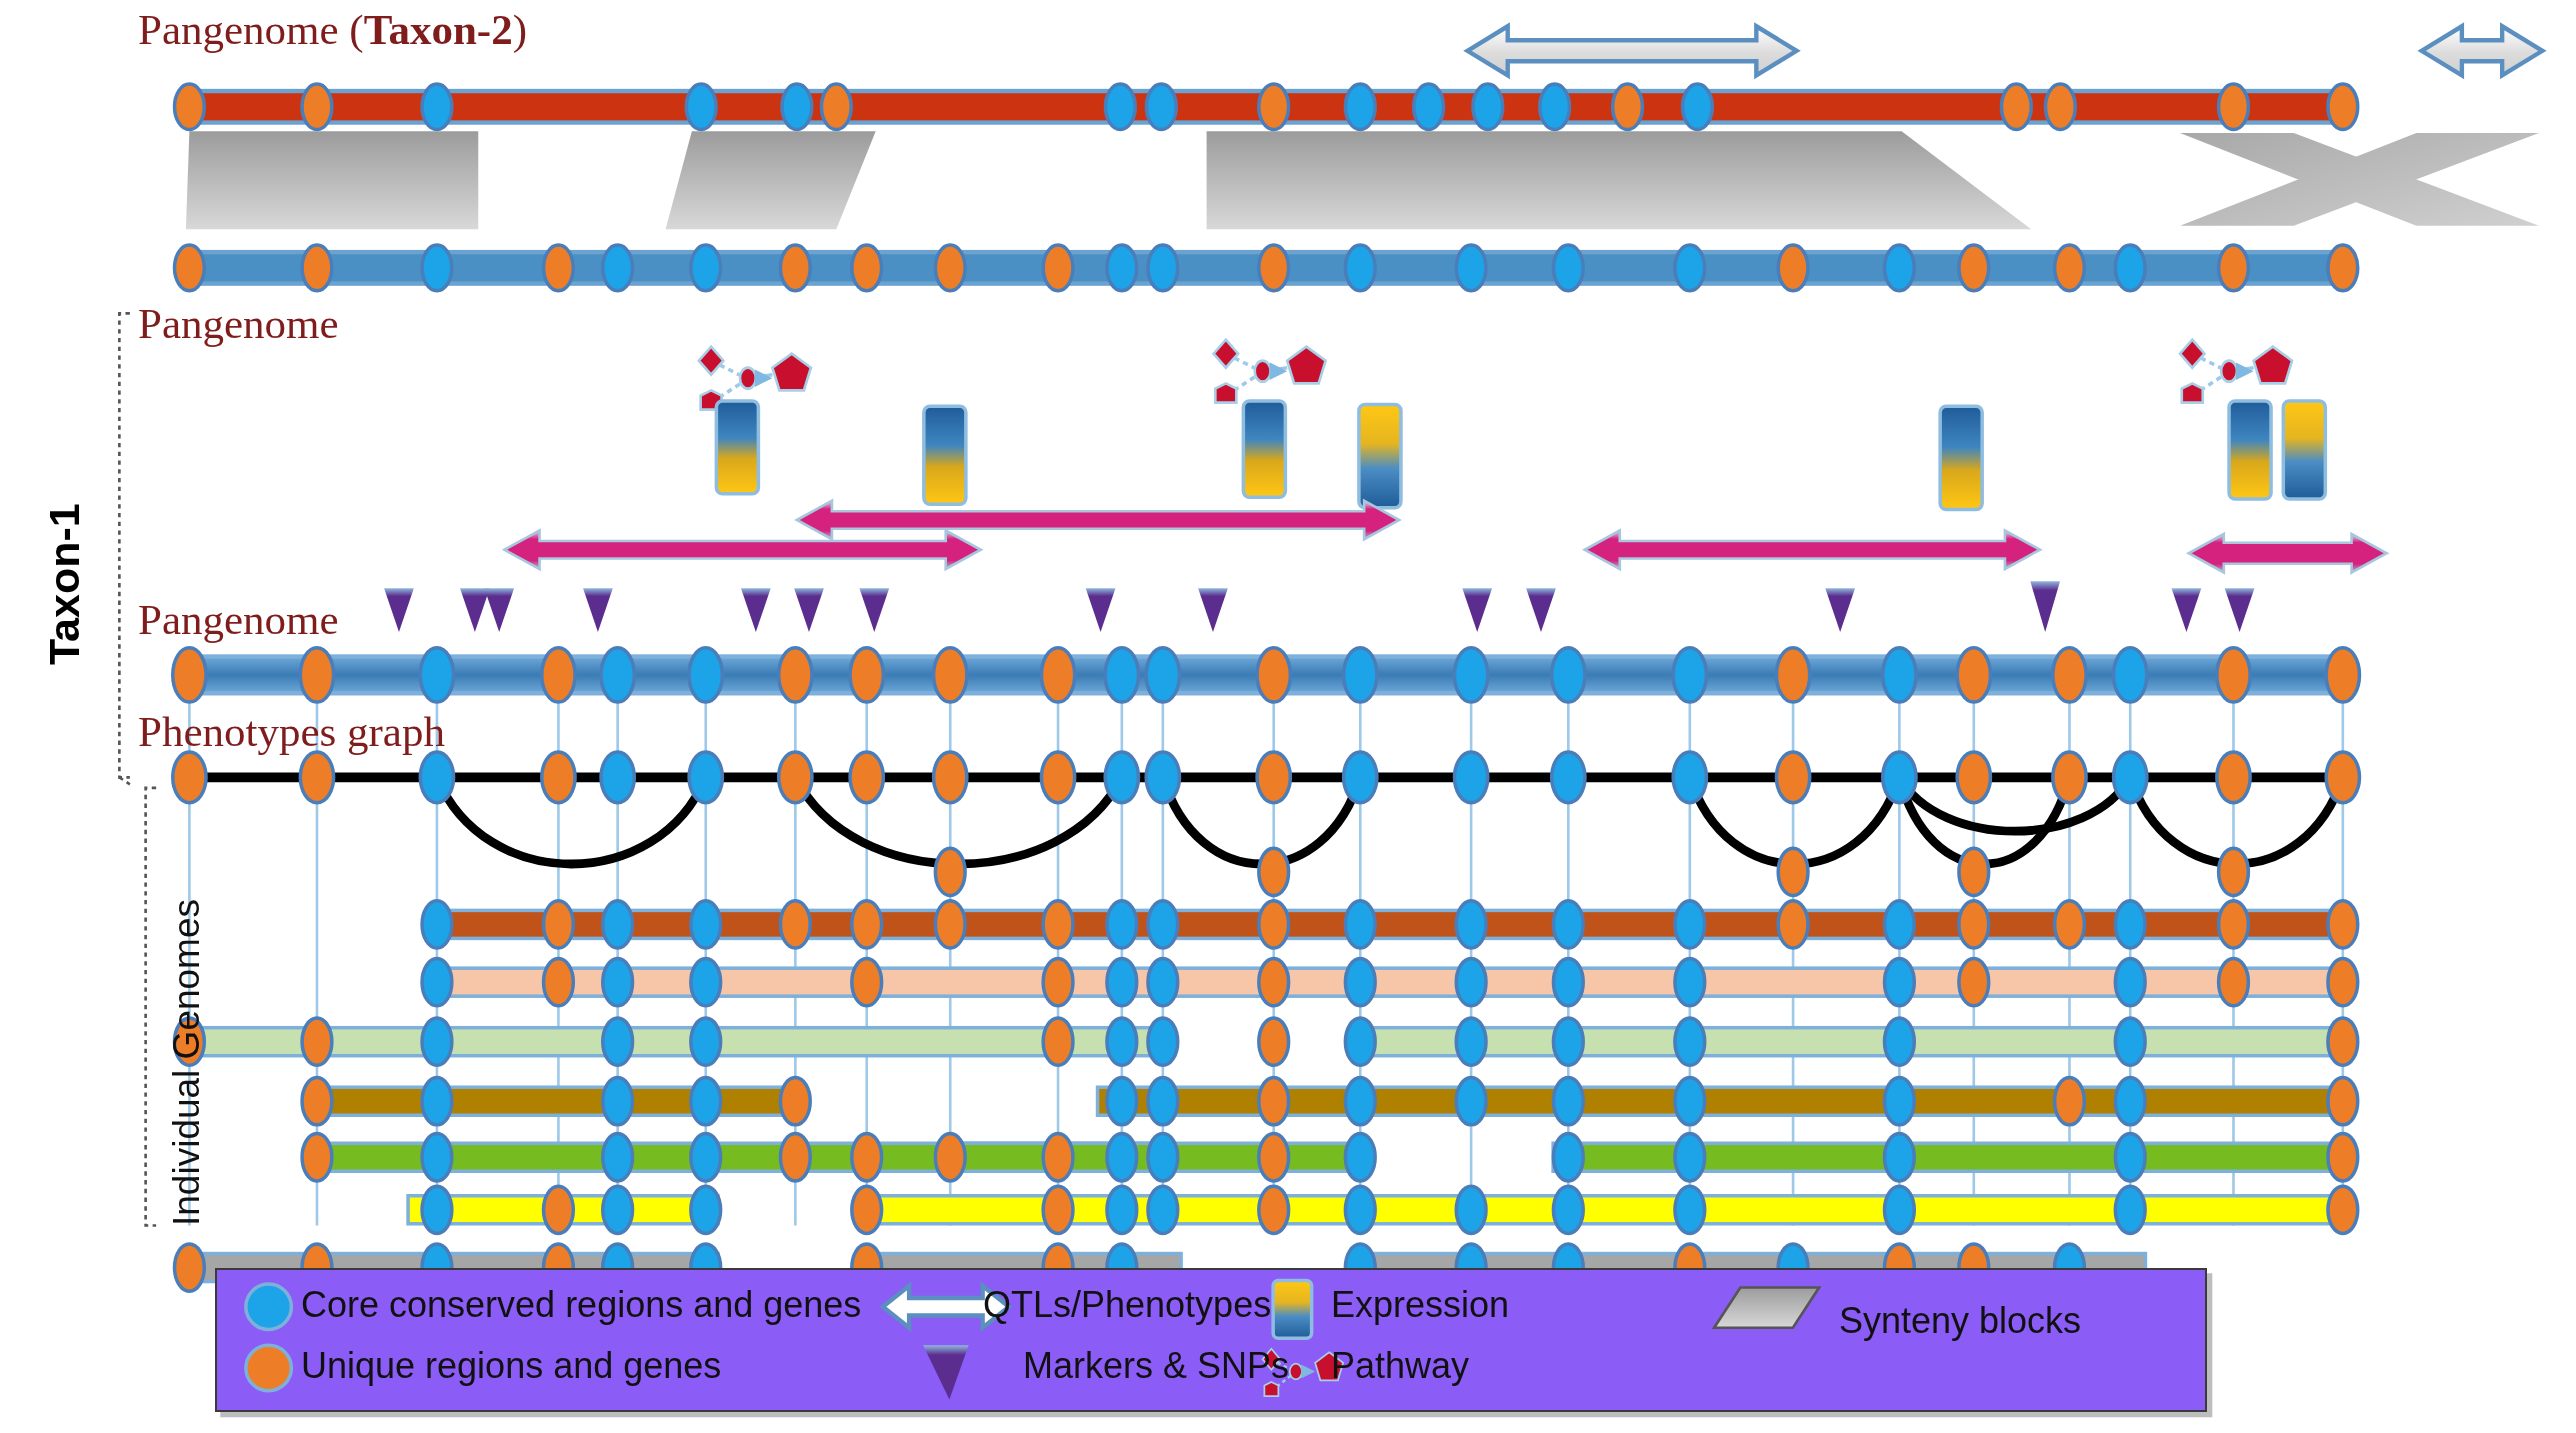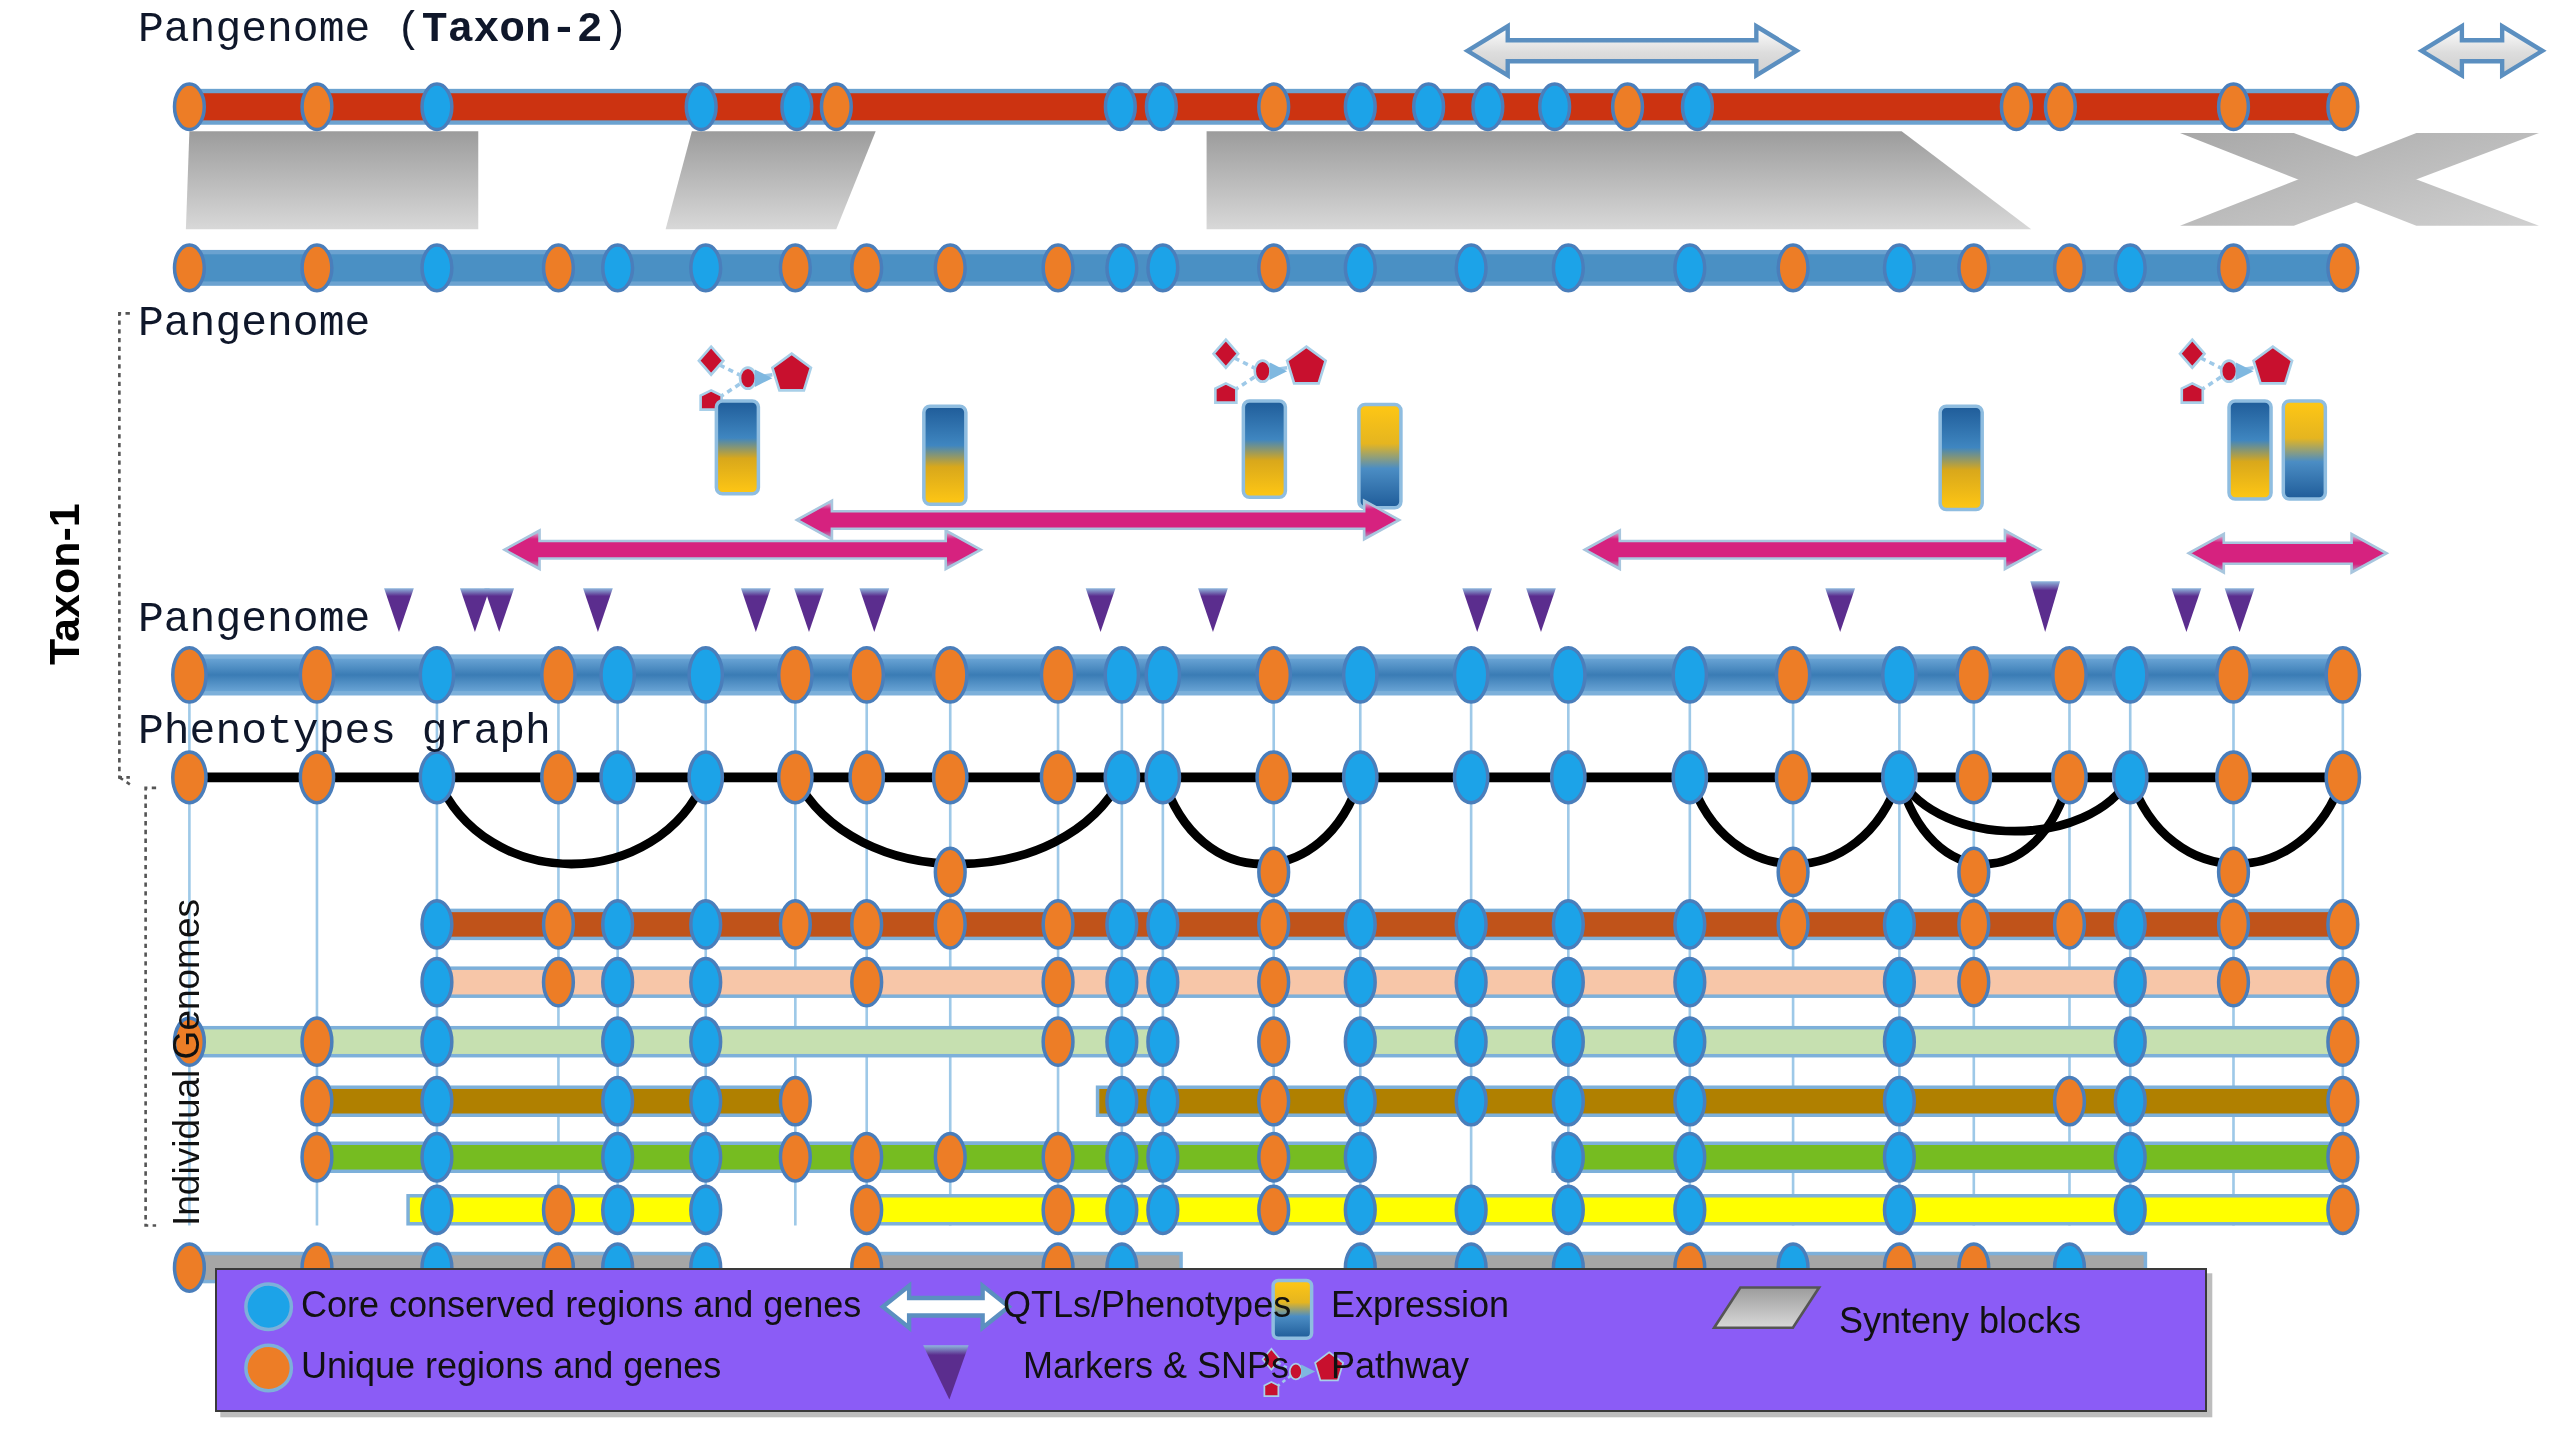--- a/index.html
+++ b/index.html
@@ -1,19 +1,19 @@
 <!DOCTYPE html>
 <html style="font-size:14px"><head>
 <meta charset="utf-8">
 <style>
   html,body{margin:0;padding:0;background:#fff;}
   body{font-family:"Liberation Sans",sans-serif;}
   #stage{position:relative;width:2576px;height:1433px;background:#fff;overflow:hidden;}
   svg{display:block;}
-  .lbl{position:absolute;font-family:Liberation Mono, monospace;color:#0f172a;white-space:nowrap;}
+  .lbl{position:absolute;font-family:Liberation Serif, serif;color:#7f1d1d;white-space:nowrap;}
   .lbl-main{font-size:43px;}
   .lbl-bold{font-weight:bold;}
   .taxon1{position:absolute;font-size:43px;font-weight:bold;color:#000;transform:rotate(-90deg);transform-origin:left top;white-space:nowrap;}
   .indiv{position:absolute;font-size:37px;color:#111;transform:rotate(-90deg);transform-origin:left top;white-space:nowrap;}
   .legend-box{position:absolute;border:2.6px solid #3a3a3a;background:#8b5cf6;box-shadow:5.3px 5.3px 0 #bdbdbd;}
   .legend-txt{position:absolute;font-size:36px;color:#111;white-space:nowrap;}
 </style>
 </head>
 <body>
 
@@ -476,21 +476,21 @@
         <polygon points="18,4 28,16 18,28 8,16" fill="#c8102e" stroke="#a8cfe8" stroke-width="2"></polygon>
         <polygon points="18,42 26,46 26,58 10,58 10,46" fill="#c8102e" stroke="#a8cfe8" stroke-width="2"></polygon>
         <ellipse cx="46" cy="30" rx="7" ry="9" fill="#c8102e" stroke="#a8cfe8" stroke-width="2"></ellipse>
         <polygon points="52,22 68,30 52,38" fill="#7fb8e0"></polygon>
         <polygon points="84,8 100,20 94,40 74,40 68,20" fill="#c8102e" stroke="#a8cfe8" stroke-width="2"></polygon>
       </g>
       <polygon points="1740,20 1830,20 1800,66 1710,66" fill="url(#gradSyn)" stroke="#555" stroke-width="3"></polygon>
     </svg>
     <div class="legend-txt" style="left:84px;top:14px;">Core conserved regions and genes</div>
     <div class="legend-txt" style="left:84px;top:75px;">Unique regions and genes</div>
-    <div class="legend-txt" style="left:786px;top:14px;">QTLs/Phenotypes</div>
+    <div class="legend-txt" style="left:766px;top:14px;">QTLs/Phenotypes</div>
     <div class="legend-txt" style="left:806px;top:75px;">Markers &amp; SNPs</div>
     <div class="legend-txt" style="left:1114px;top:14px;">Expression</div>
     <div class="legend-txt" style="left:1114px;top:75px;">Pathway</div>
     <div class="legend-txt" style="left:1622px;top:14px;margin-top:16px;">Synteny blocks</div>
   </div>
 
 </div>
 
 
 </body></html>

